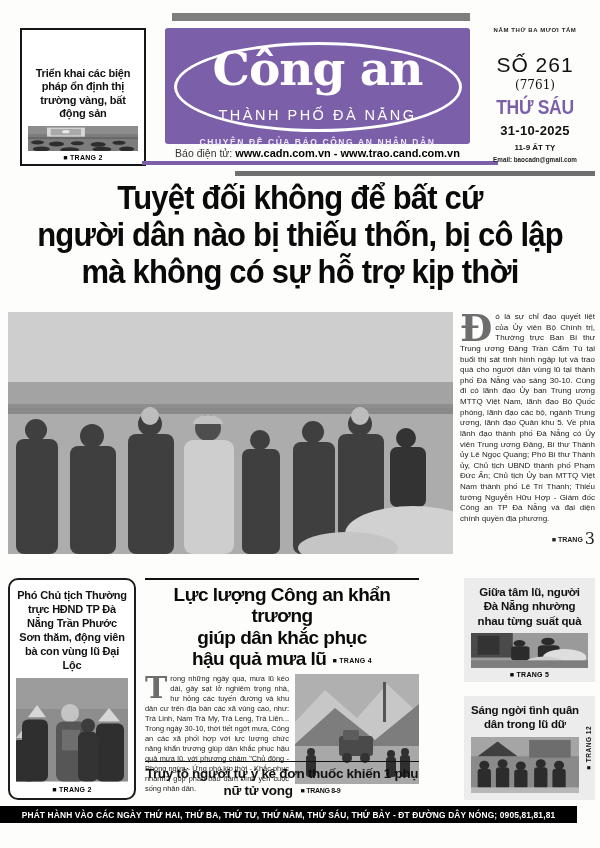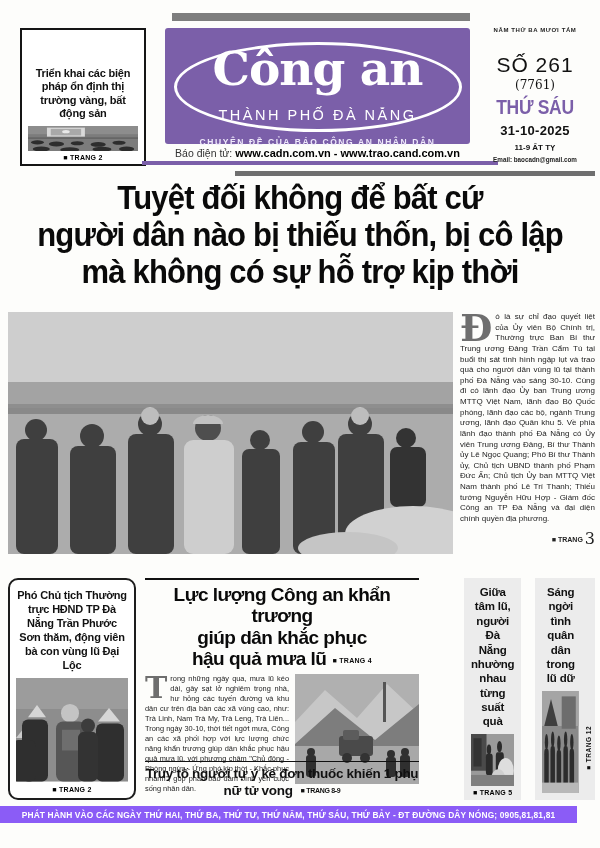--- a/index.html
+++ b/index.html
@@ -69,21 +69,21 @@
   .c-title{font-size:19px;font-weight:800;text-align:center;line-height:1.12;letter-spacing:-0.5px;color:#0a0a0a;}
   .c-title .inref{font-size:7px;font-weight:bold;letter-spacing:0.3px;margin-left:6px;vertical-align:2px;}
   .c-row{display:flex;gap:6px;margin-top:5px;flex:1;min-height:0;}
   .c-body{flex:1;font-size:7.4px;line-height:1.35;text-align:justify;color:#222;min-width:0;}
   .c-body .dropcap{font-size:30px;}
   .c-photo{width:124px;height:110px;flex:none;}
   .c-rule2{border:0;border-top:1.5px solid #111;margin:6px 0 4px;}
   .c-sub{font-size:13.5px;font-weight:800;text-align:center;line-height:1.25;letter-spacing:-0.3px;}
   .c-sub .inref{font-size:7px;font-weight:bold;margin-left:8px;vertical-align:2px;}
 
-  .right-col{flex:1;display:flex;flex-direction:row;gap:14px;min-width:0;margin-left:36px;}
+  .right-col{flex:1;display:flex;flex-direction:column;gap:14px;min-width:0;margin-left:36px;}
   .r-box{background:#ececec;padding:7px 7px 4px;flex:1;display:flex;flex-direction:column;min-height:0;}
   .r-title{font-size:11.5px;font-weight:bold;text-align:center;line-height:1.25;letter-spacing:-0.2px;}
   .r-photo{flex:1;margin:5px 0 3px;min-height:0;}
   .r-box2{position:relative;padding-right:16px;}
   .r-vref{position:absolute;right:3px;bottom:28px;font-size:6.5px;font-weight:bold;
           writing-mode:vertical-rl;transform:rotate(180deg);letter-spacing:0.5px;color:#111;}
 
   
   .footer-bar{position:absolute;left:0;top:806px;width:577px;height:17px;display:flex;
               align-items:center;justify-content:center;}
@@ -308,17 +308,17 @@
                 <rect x="98" y="43" width="16" height="33" rx="4"></rect>
             </g>
             <rect y="68" width="130" height="8" fill="#b8b8b8"></rect>
           </svg>
         </div>
         <div class="r-vref">■ TRANG 12</div>
       </div>
     </div>
   </div>
 
-  <div class="footer-bar" style="background: #8b5cf6;">
+  <div class="footer-bar" style="background: #000000;">
     <span class="footer-text">PHÁT HÀNH VÀO CÁC NGÀY THỨ HAI, THỨ BA, THỨ TƯ, THỨ NĂM, THỨ SÁU, THỨ BẢY - ĐT ĐƯỜNG DÂY NÓNG; 0905,81,81,81</span>
   </div>
 
 </div>
 
 </body></html>

